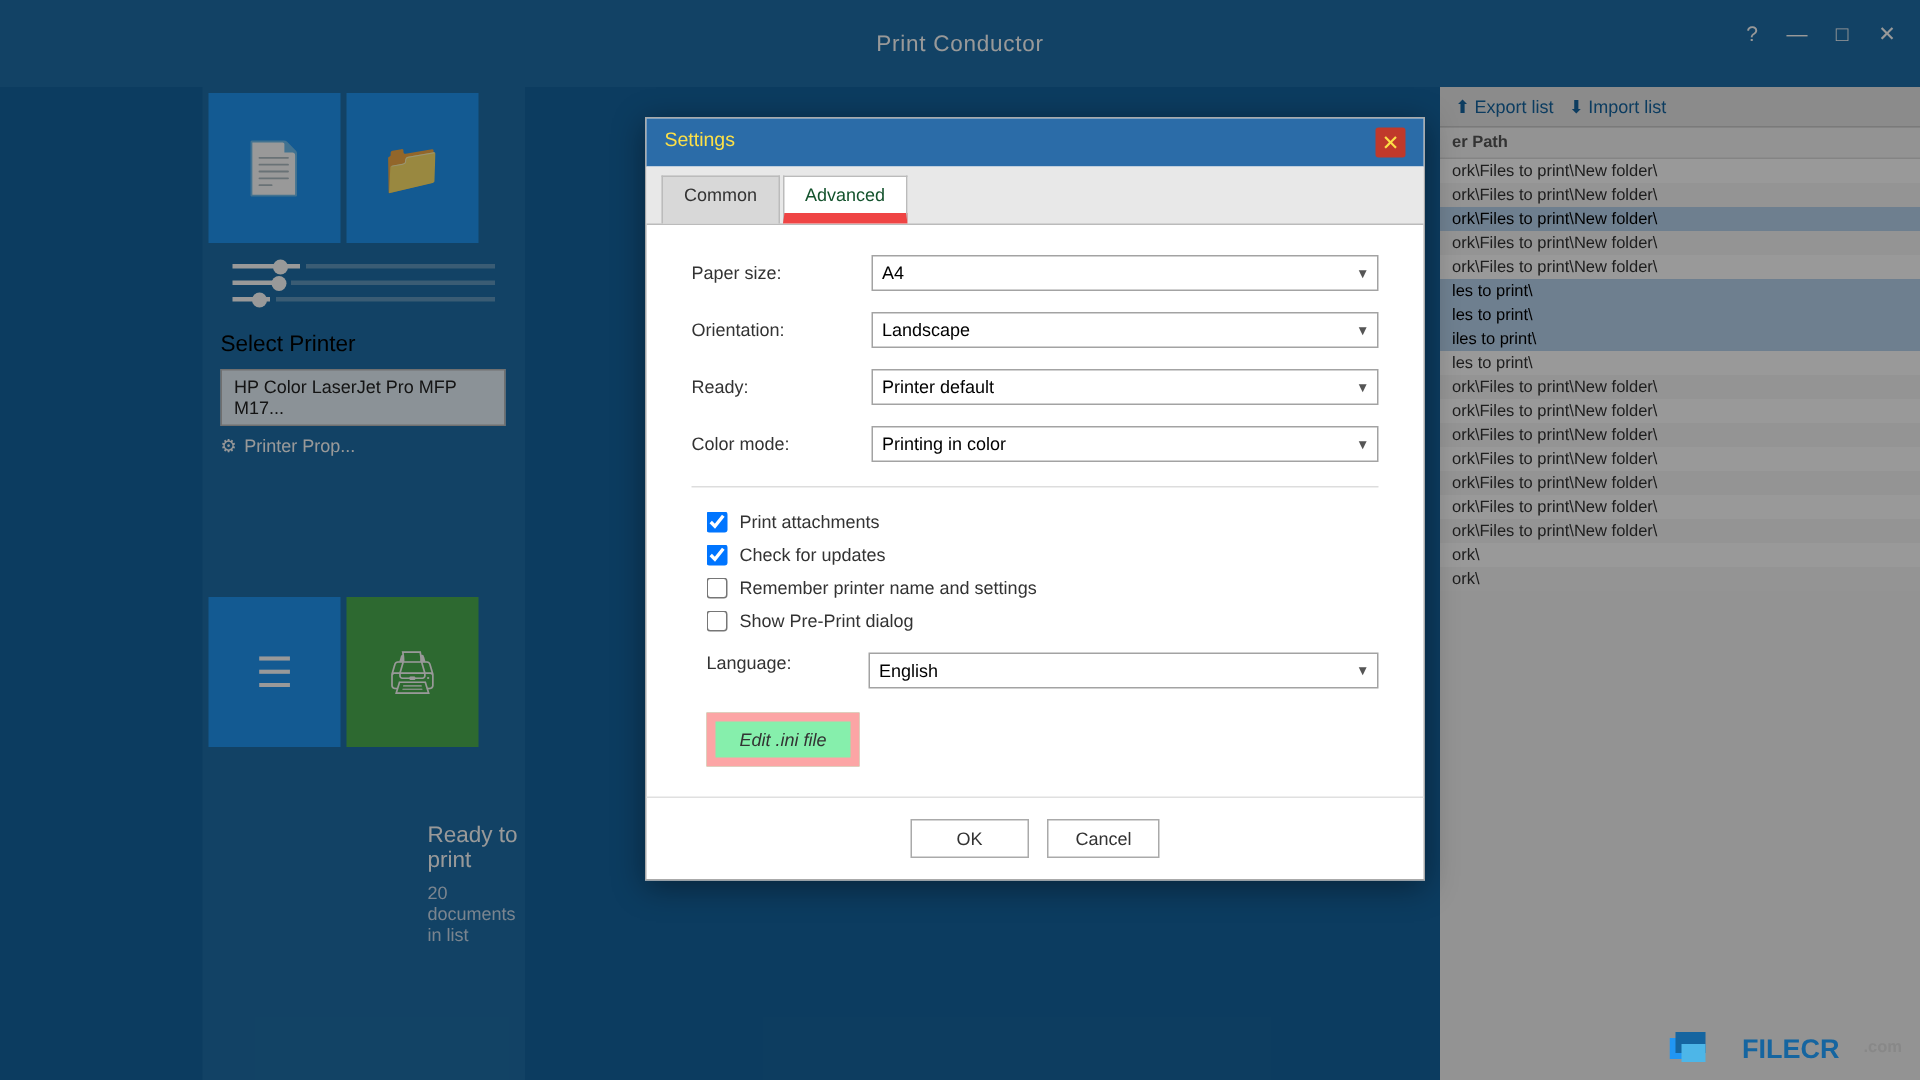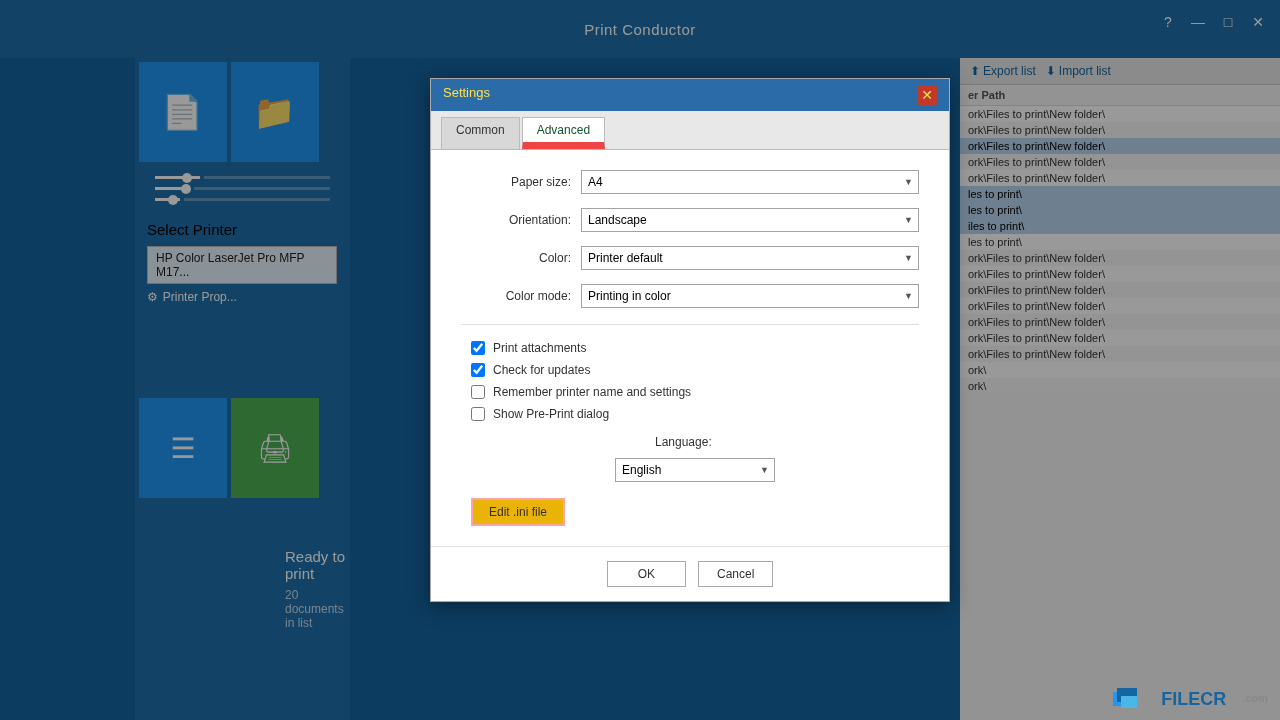--- a/index.html
+++ b/index.html
@@ -253,21 +253,21 @@
     .form-row {
       display: flex;
       align-items: center;
       margin-bottom: 14px;
       gap: 10px;
     }
     .form-label {
       width: 110px;
       font-size: 12px;
       color: #333;
-      text-align: right;
+      text-align: left;
     }
     .form-select {
       flex: 1;
       padding: 4px 6px;
       font-size: 12px;
       border: 1px solid #aaa;
       background: white;
       appearance: none;
       -webkit-appearance: none;
       cursor: pointer;
@@ -310,43 +310,42 @@
     }
     .checkbox-row label {
       font-size: 12px;
       color: #333;
       cursor: pointer;
     }
 
     
     .language-row {
       display: flex;
-      align-items: center;
       margin-top: 14px;
-      gap: 9px;
+      gap: 28px;
       padding-left: 10px;
-      flex-direction: column;
     }
     .language-label {
       font-size: 12px;
       color: #333;
       width: 80px;
     }
 
     
     .edit-ini-section {
       padding: 16px 10px 0 10px;
     }
     .edit-ini-btn {
       padding: 5px 16px;
-      background: #eab308;
-      border: 2px solid #fca5a5;
-      font-size: 12px;
-      cursor: pointer;
-      color: #333;
+      background: #86efac;
+      border: 6px solid #fca5a5;
+      font-size: 12px;
+      cursor: pointer;
+      color: #333;
+      font-style: italic;
     }
 
     
     .dialog-footer {
       padding: 14px 30px;
       display: flex;
       justify-content: center;
       gap: 12px;
       border-top: 1px solid #e0e0e0;
     }
@@ -533,21 +532,21 @@
       <div class="form-label">Orientation:</div>
       <div class="select-wrapper">
         <select class="form-select">
           <option>Portrait</option>
           <option selected="">Landscape</option>
         </select>
       </div>
     </div>
 
     <div class="form-row">
-      <div class="form-label">Color:</div>
+      <div class="form-label">Ready:</div>
       <div class="select-wrapper">
         <select class="form-select">
           <option selected="">Printer default</option>
           <option>None</option>
           <option>Long edge</option>
           <option>Short edge</option>
         </select>
       </div>
     </div>
 

